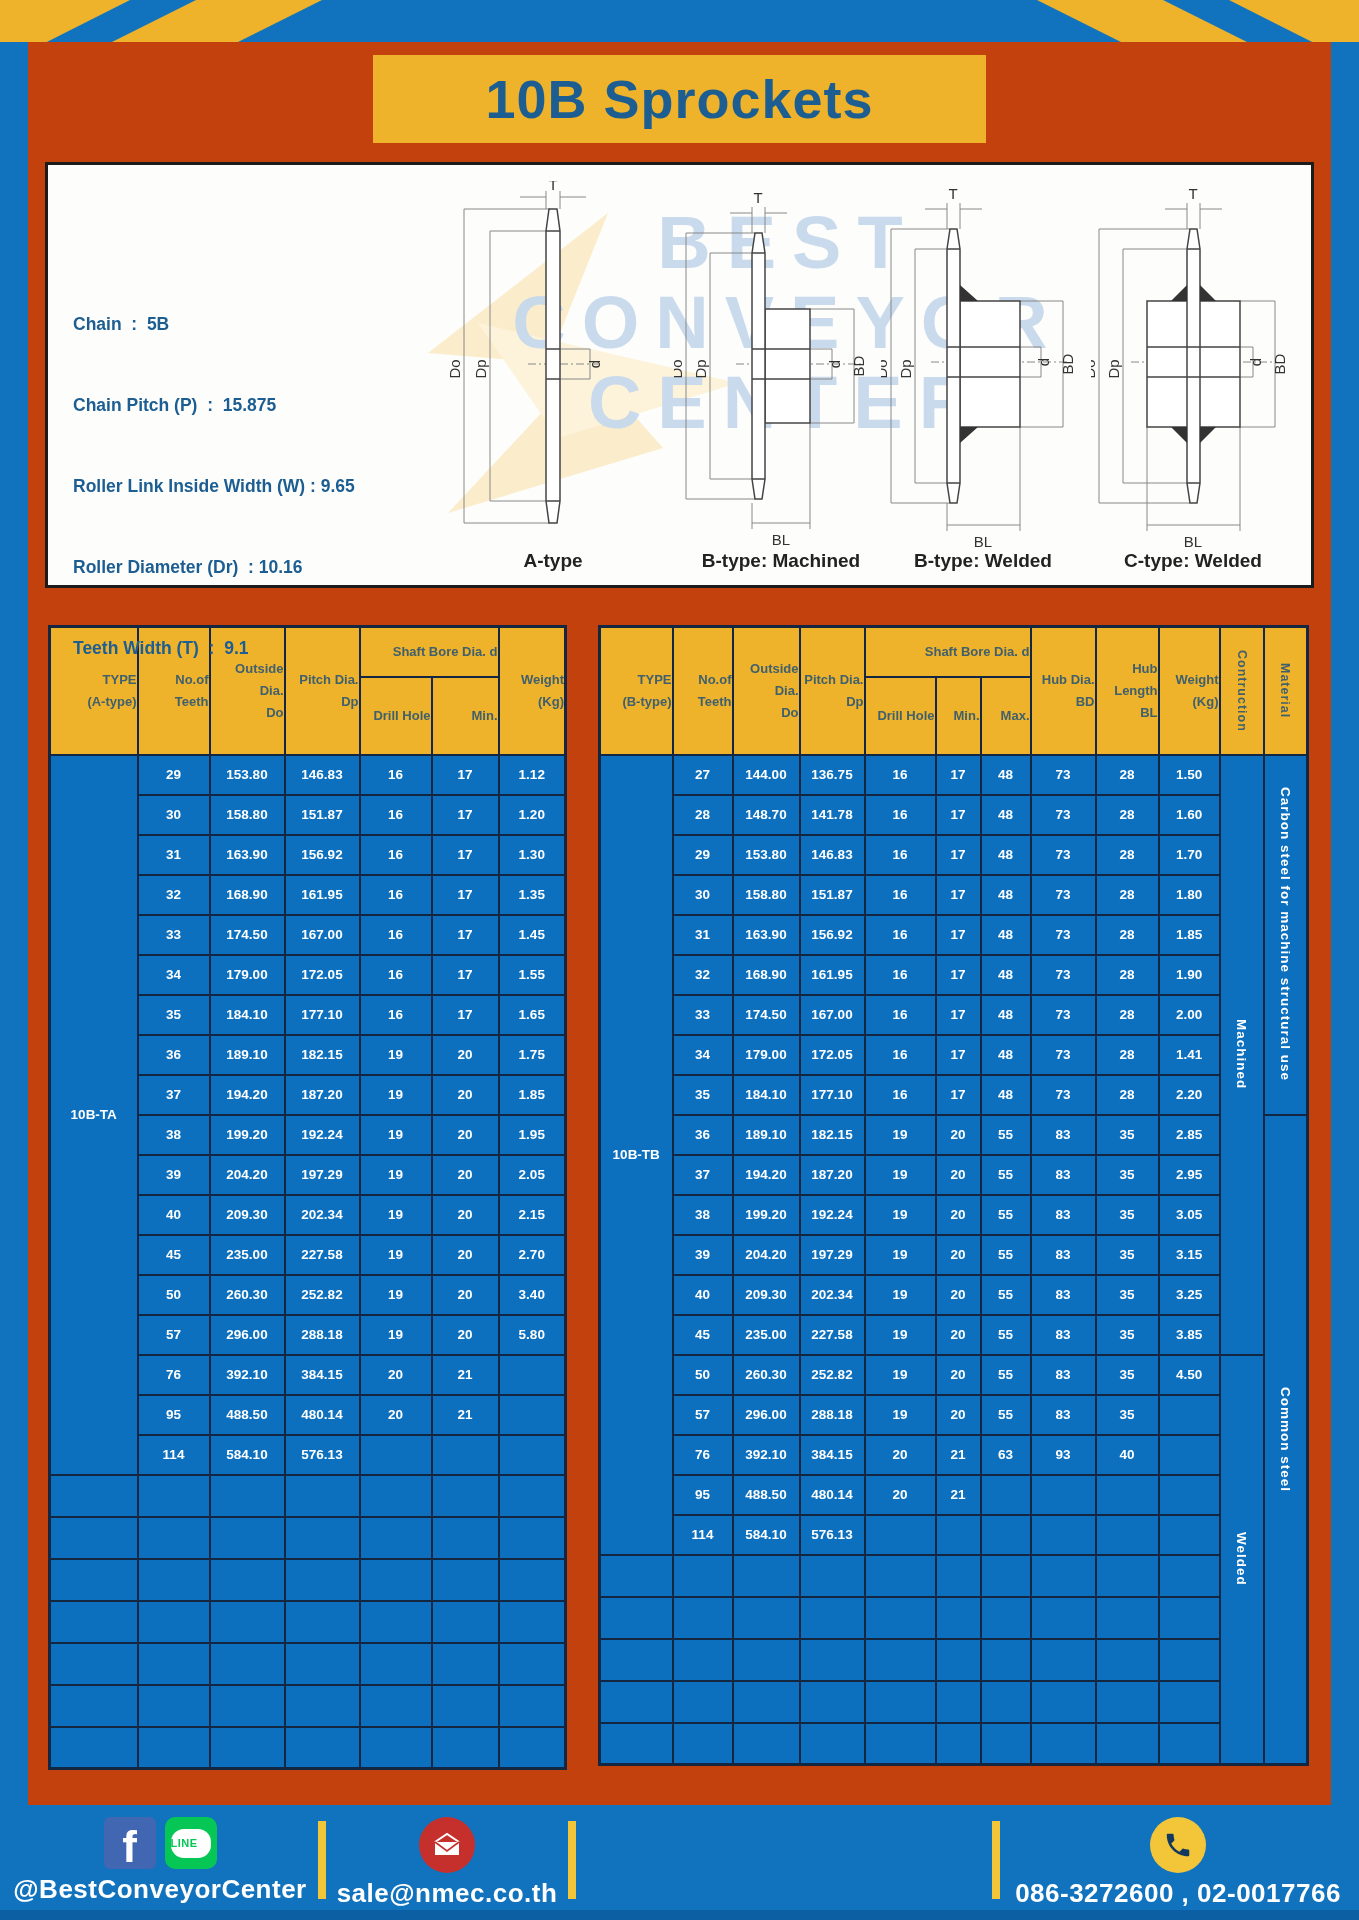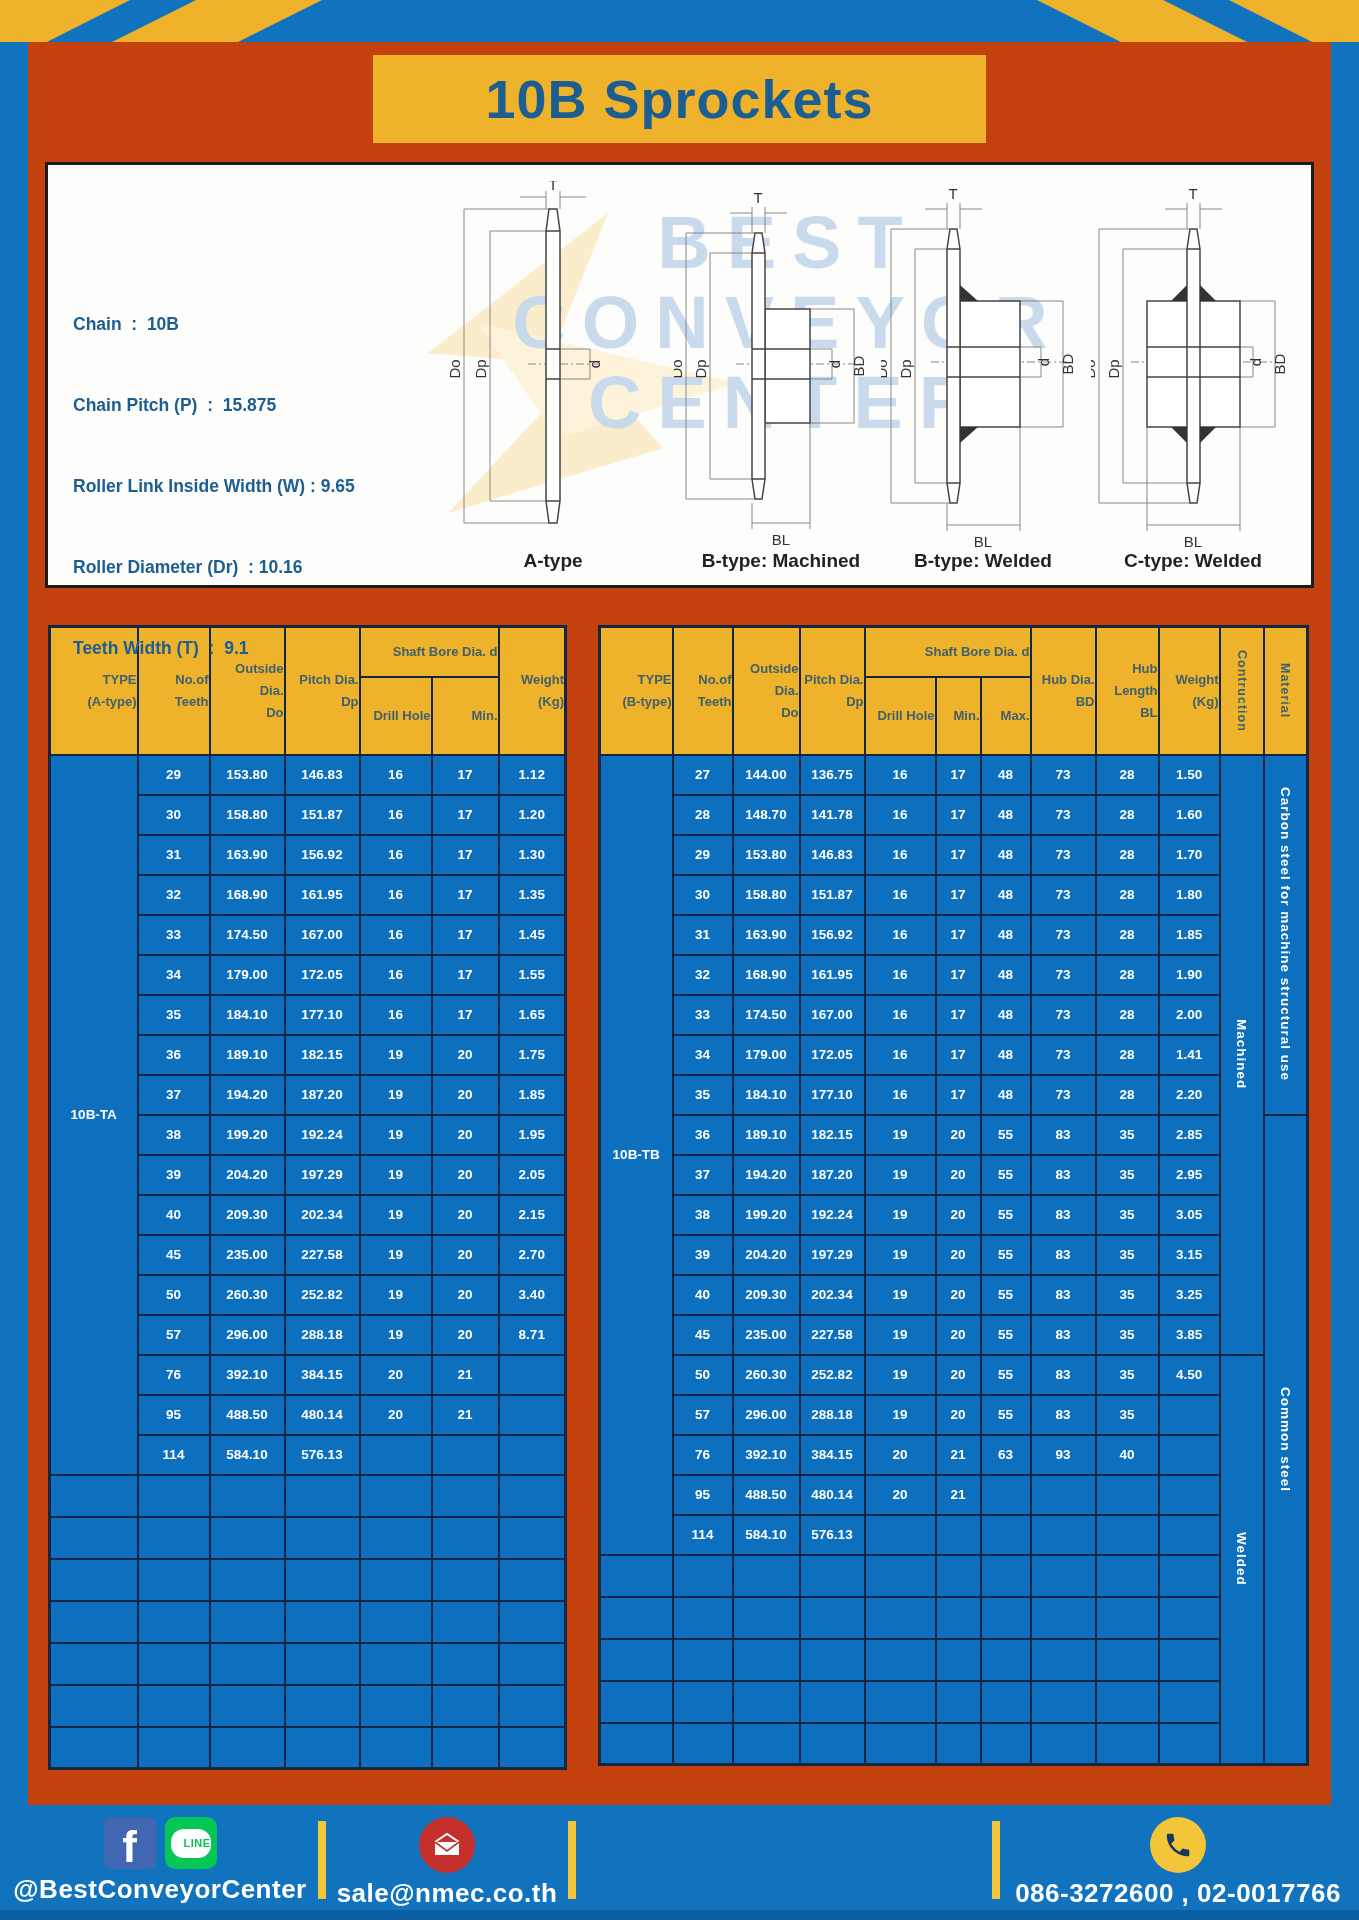--- a/index.html
+++ b/index.html
@@ -48,21 +48,21 @@
   
   .footer{position:absolute;left:0;top:1805px;width:1359px;height:115px;background:#1173be;}
   .footer .bottom-strip{position:absolute;left:0;bottom:0;width:100%;height:10px;background:#0d5fa4;}
   .f-item{position:absolute;top:12px;text-align:center;color:#fff;font-weight:bold;}
   .f-text{margin-top:5px;font-size:26px;letter-spacing:.5px;}
   .f-div{position:absolute;top:16px;width:8px;height:78px;background:#f3c63a;}
   .icons{display:flex;justify-content:center;gap:9px;align-items:center;}
   .ic-fb{width:52px;height:52px;background:#4267b2;border-radius:6px;display:flex;align-items:flex-end;justify-content:center;}
   .ic-fb span{color:#fff;font-size:44px;font-weight:bold;line-height:44px;}
   .ic-line{width:52px;height:52px;background:#06c755;border-radius:10px;display:flex;align-items:center;justify-content:center;}
-  .ic-line .bubble{width:40px;height:29px;background:#fff;border-radius:13px;display:flex;align-items:center;justify-content:flex-end;}
+  .ic-line .bubble{width:40px;height:29px;background:#fff;border-radius:13px;display:flex;align-items:center;justify-content:flex-start;}
   .ic-line .bubble span{color:#06c755;font-size:11px;font-weight:bold;letter-spacing:.5px;}
   .circle{width:56px;height:56px;border-radius:50%;margin:0 auto;display:flex;align-items:center;justify-content:center;}
   .c-mail{background:#c5302c;} .c-globe{background:#39b4e8;} .c-phone{background:#f3c63a;}
 </style>
 </head>
 <body>
 
 <div class="page">
 
   <div class="frame-top">
@@ -87,21 +87,21 @@
         <path d="M70 130 L330 190 L150 245 Z" fill="#fdf3da"></path>
       </svg>
     </div>
     <div class="wm-text">
       <div>BEST</div>
       <div>CONVEYOR</div>
       <div>CENTER</div>
     </div>
 
     <div class="specs">
-      <div>Chain  :  10B</div>
+      <div>Chain  :  5B</div>
       <div>Chain Pitch (P)  :  15.875</div>
       <div>Roller Link Inside Width (W) : 9.65</div>
       <div>Roller Diameter (Dr)  : 10.16</div>
       <div>Teeth Width (T)  :  9.1</div>
     </div>
 
     <div class="drawing d-a">
       <svg width="170" height="370" viewBox="0 0 170 370">
         <g stroke="#888" stroke-width="1" fill="none">
           <path d="M14 28 H100 M14 342 H100"></path>
@@ -360,21 +360,21 @@
           <td>19</td>
           <td>20</td>
           <td>3.40</td>
         </tr>
         <tr class="dr">
           <td>57</td>
           <td>296.00</td>
           <td>288.18</td>
           <td>19</td>
           <td>20</td>
-          <td>8.71</td>
+          <td>5.80</td>
         </tr>
         <tr class="dr">
           <td>76</td>
           <td>392.10</td>
           <td>384.15</td>
           <td>20</td>
           <td>21</td>
           <td></td>
         </tr>
         <tr class="dr">

